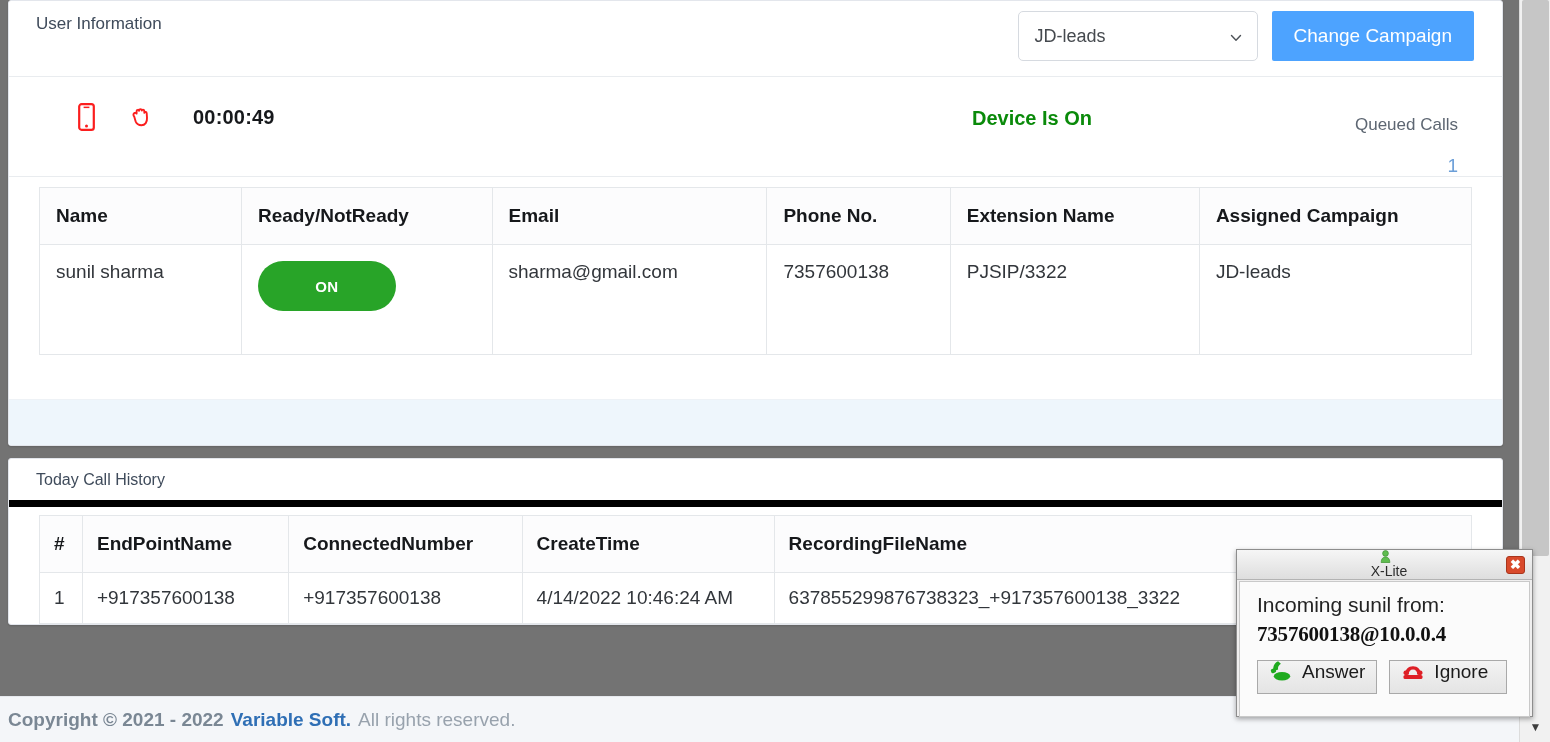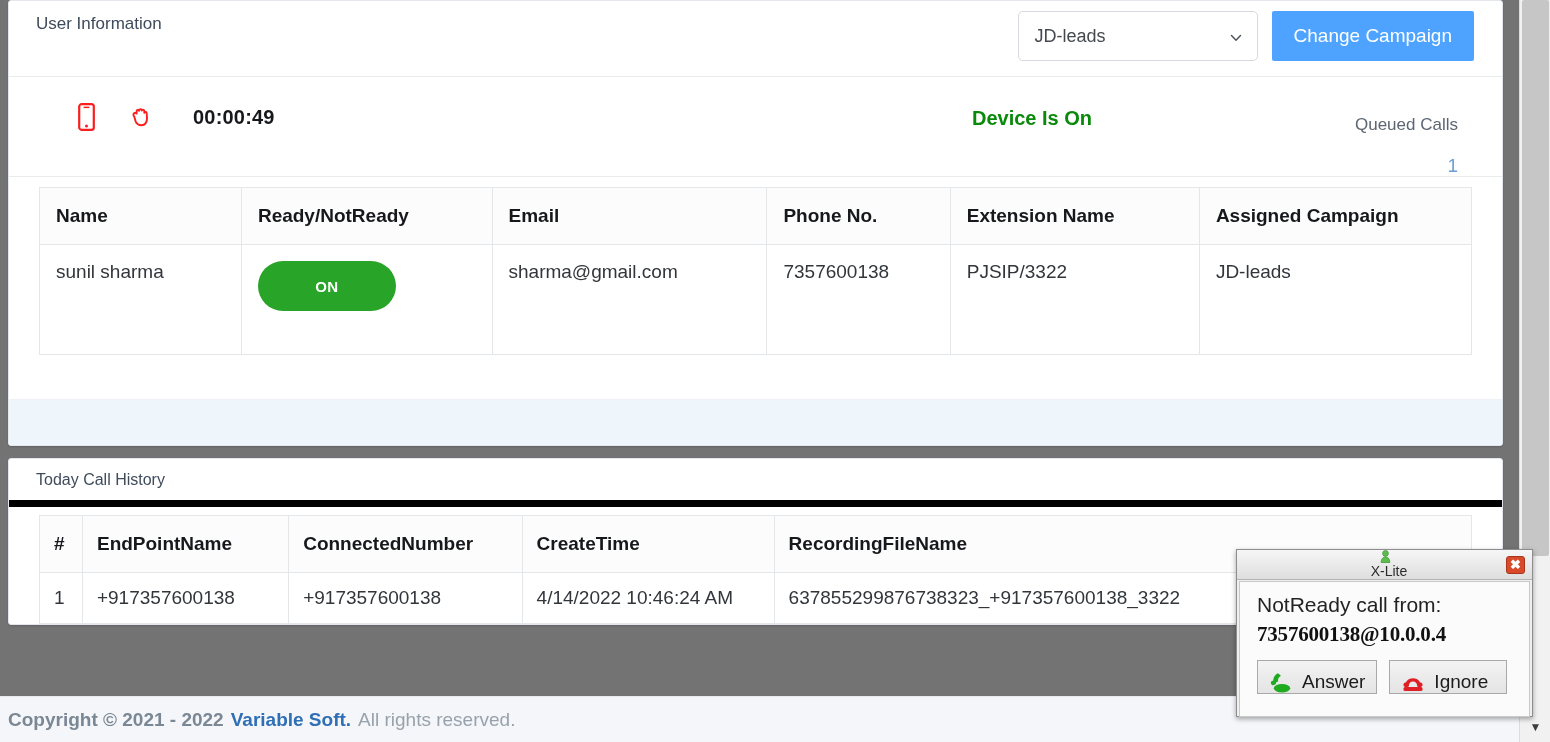--- a/index.html
+++ b/index.html
@@ -237,21 +237,21 @@
     margin-top:5px;
     font-family:"Liberation Serif", serif;
     letter-spacing:-.2px;
   }
   .xl-buttons { margin-top:13px; display:flex; gap:12px; }
   .xl-btn {
     height:34px;
     min-width:118px;
     background:linear-gradient(#f3f3f3,#e4e4e4);
     border:1px solid #a9a9a9;
-    display:flex; align-items:flex-end;
+    display:flex; align-items:flex-start;
     padding:0 11px;
     gap:9px;
     cursor:pointer;
     font-size:19px;
     color:#1b1b1b;
     font-family:"Liberation Sans", sans-serif;
   }
 </style>
 </head>
 <body>
@@ -395,21 +395,21 @@
   <div id="xlite-title">
     <svg width="17" height="19" viewBox="0 0 17 19">
       <circle cx="8.5" cy="5" r="4.2" fill="#5fbd4f" stroke="#3d8c32" stroke-width="1"></circle>
       <path d="M2.2 18.5 C2.2 12.6 5.0 10.2 8.5 10.2 C12.0 10.2 14.8 12.6 14.8 18.5 Z" fill="#5fbd4f" stroke="#3d8c32" stroke-width="1"></path>
     </svg>
     <span class="t">X-Lite</span>
     <div id="xlite-close">✖</div>
   </div>
 
   <div id="xlite-body">
-    <div class="xl-line1">NotReady call from:</div>
+    <div class="xl-line1">Incoming sunil from:</div>
     <div class="xl-line2">7357600138@10.0.0.4</div>
 
     <div class="xl-buttons">
       <div class="xl-btn">
         <svg width="24" height="20" viewBox="0 0 24 20">
           <ellipse cx="13" cy="15.2" rx="8.2" ry="4.2" fill="#1faa1f"></ellipse>
           <path d="M3.2 9.0 C3.2 5.0 6.0 1.4 10.5 0.8 L12.4 4.0 C9.8 4.7 8.2 6.4 8.0 8.6 Z" fill="#1faa1f" transform="rotate(-18 8 5)"></path>
           <rect x="2.0" y="7.6" width="5.0" height="4.4" rx="1.6" fill="#1faa1f" transform="rotate(-18 4.5 9.8)"></rect>
         </svg>
         <span>Answer</span>

